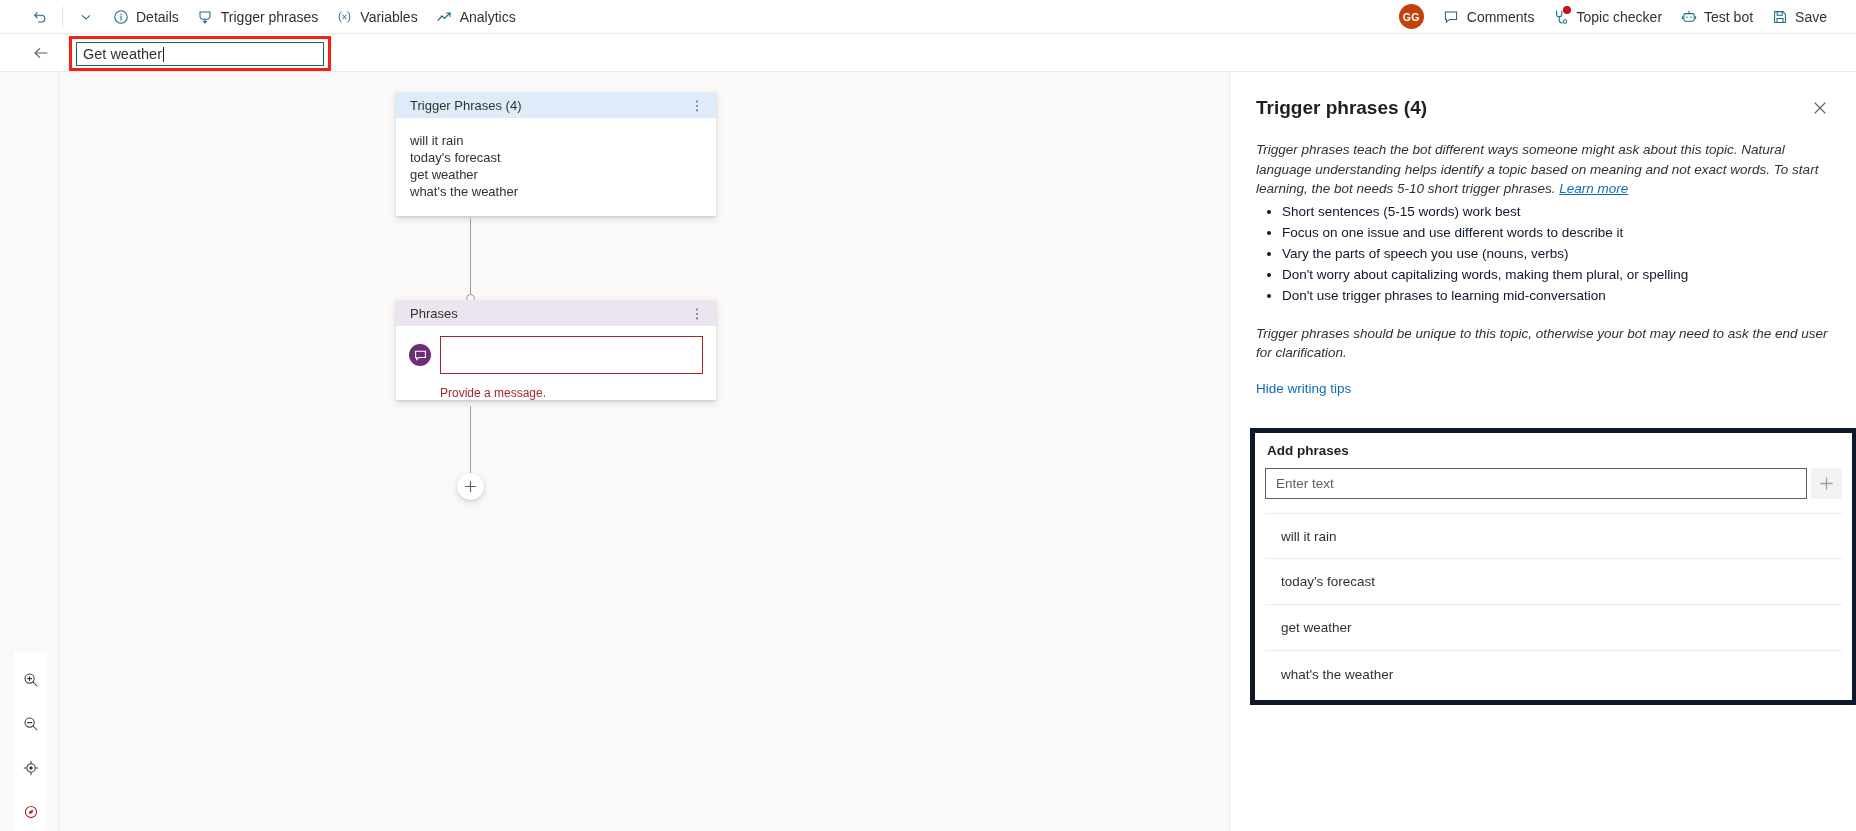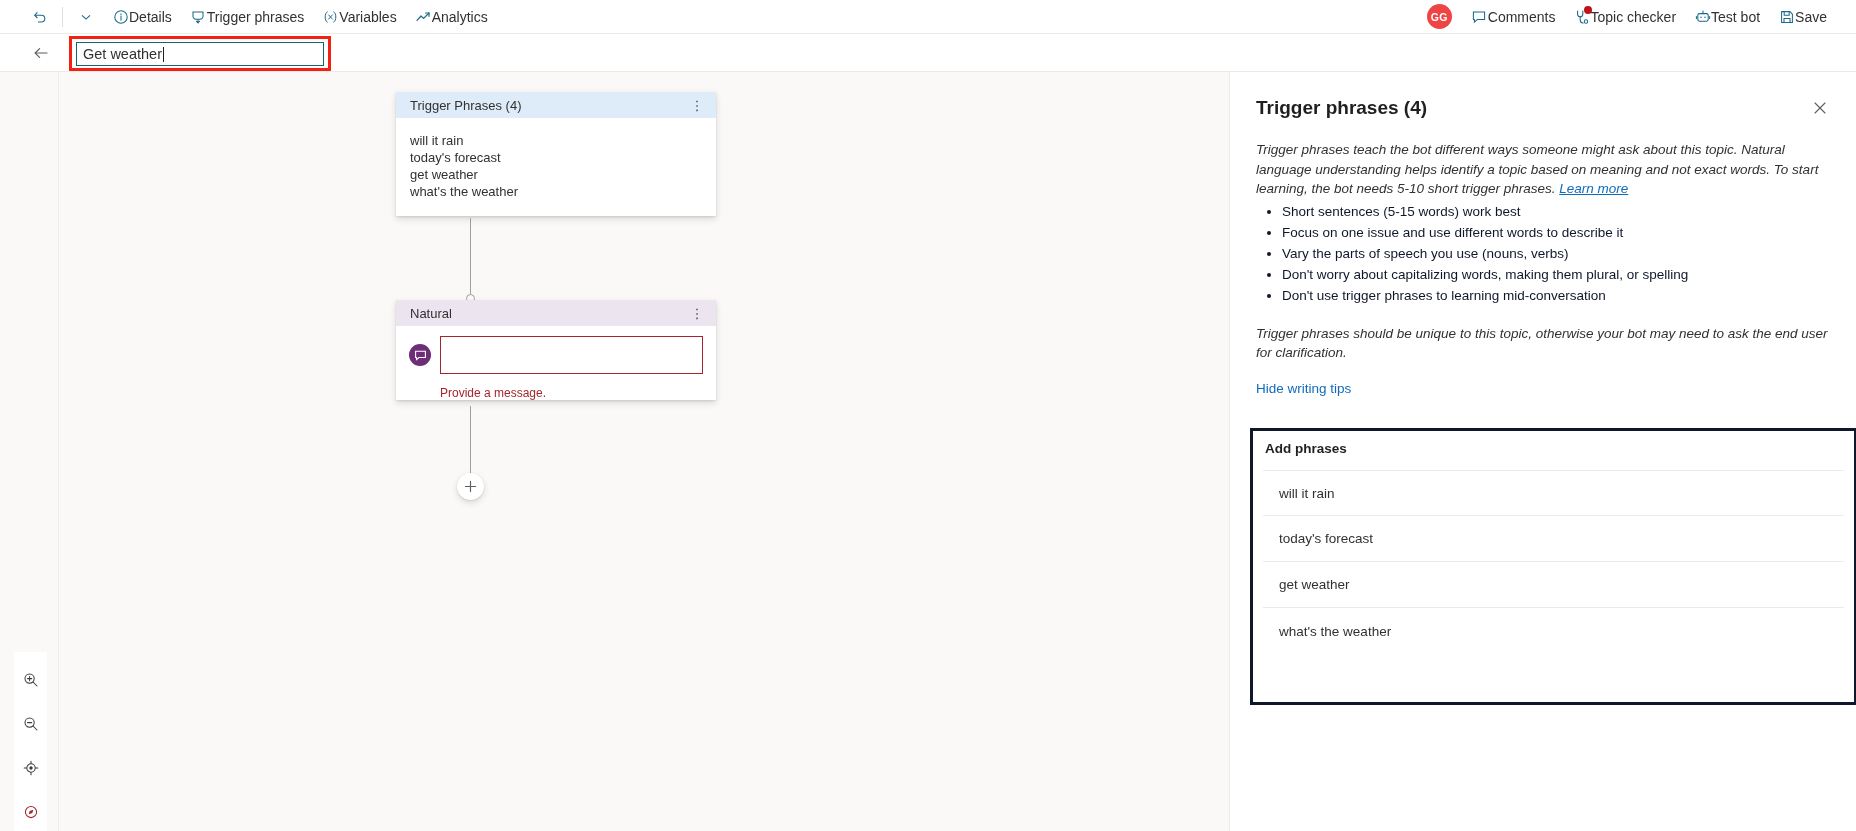--- a/index.html
+++ b/index.html
@@ -14,30 +14,30 @@
   .toolbar {
     position: absolute; top: 0; left: 0;
     width: 1856px; height: 34px;
     background: #ffffff;
     display: flex; align-items: center;
     border-bottom: 1px solid #edebe9;
   }
   .tb-left { display: flex; align-items: center; padding-left: 22px; gap: 0px; }
   .tb-right { display: flex; align-items: center; margin-left: auto; padding-right: 20px; gap: 0px; }
   .tb-item {
-    display: flex; align-items: center; 
+    display: flex; align-items: center; gap: 7px;
     height: 30px; padding: 0 9px;
     font-size: 14px; color: #323130;
     cursor: pointer; white-space: nowrap;
   }
   .tb-icon { display: flex; align-items: center; justify-content: center; width: 17px; height: 17px; color: #1b6a8a; }
   .tb-sep { width: 1px; height: 20px; background: #e1dfdd; margin: 0 5px; }
   .avatar {
     width: 25px; height: 25px; border-radius: 50%;
-    background: #ef4444; color: #fff;
+    background: #c2410c; color: #fff;
     font-size: 10.5px; font-weight: bold;
     display: flex; align-items: center; justify-content: center;
     margin-right: 10px; letter-spacing: .3px;
     cursor: pointer;
   }
   .badge-dot {
     position: absolute; top: -2px; right: -2px;
     width: 8px; height: 8px; border-radius: 50%;
     background: #c1121c;
   }
@@ -213,21 +213,21 @@
   .hide-tips {
     font-size: 13.5px; color: #0f6cbd; text-decoration: none;
     cursor: pointer; display: inline-block; margin-top: 18px;
   }
 
   
   .add-region {
     position: absolute;
     left: 20px; top: 356px;
     width: 607px; height: 277px;
-    border: 3px solid #0f172a;
+    border: 5px solid #0f172a;
   }
   .add-region-inner { padding: 10px 10px 0 10px; }
   .add-label {
     font-size: 13.5px; font-weight: bold; color: #201f1e;
     padding-left: 2px;
   }
   .input-row { display: flex; align-items: center; gap: 4px; margin-top: 10px; }
   .phrase-input {
     flex: 1; height: 31px;
     border: 1px solid #605e5c;
@@ -435,21 +435,21 @@
       <div class="phrase-line">get weather</div>
       <div class="phrase-line">what's the weather</div>
     </div>
   </div>
 
   <div class="connector" style="left:411px; top:146px; height:82px;"></div>
   <div class="conn-dot" style="left:407px; top:222px;"></div>
 
   <div class="node" style="left:337px; top:228px;">
     <div class="node-header message">
-      <span class="node-title">Natural</span>
+      <span class="node-title">Phrases</span>
       <span class="node-menu">⋮</span>
     </div>
     <div class="msg-body">
       <div class="msg-icon">
         <svg width="13" height="13" viewBox="0 0 13 13" fill="none" stroke="#ffffff" stroke-width="1.1">
           <path d="M1.6 2.3h9.8v6.2H5l-2.5 2.1V8.5H1.6z"></path>
         </svg>
       </div>
       <div class="msg-field"></div>
     </div>
@@ -488,20 +488,28 @@
 
     <div class="p-text">Trigger phrases should be unique to this topic, otherwise your bot may need to ask the end user for clarification.</div>
 
     <div class="hide-tips">Hide writing tips</div>
   </div>
 
   <div class="add-region">
     <div class="add-region-inner">
       <div class="add-label">Add phrases</div>
 
+      <div class="input-row">
+        <input class="phrase-input" type="text" placeholder="Enter text" style="">
+        <div class="add-btn">
+          <svg width="15" height="15" viewBox="0 0 15 15" fill="none" stroke="#a19f9d" stroke-width="1.3">
+            <path d="M7.5 1.8v11.4M1.8 7.5h11.4" stroke-linecap="round"></path>
+          </svg>
+        </div>
+      </div>
 
 
       <div class="phrase-list">
         <div class="phrase-item">will it rain</div>
         <div class="phrase-item">today's forecast</div>
         <div class="phrase-item">get weather</div>
         <div class="phrase-item">what's the weather</div>
       </div>
     </div>
   </div>

